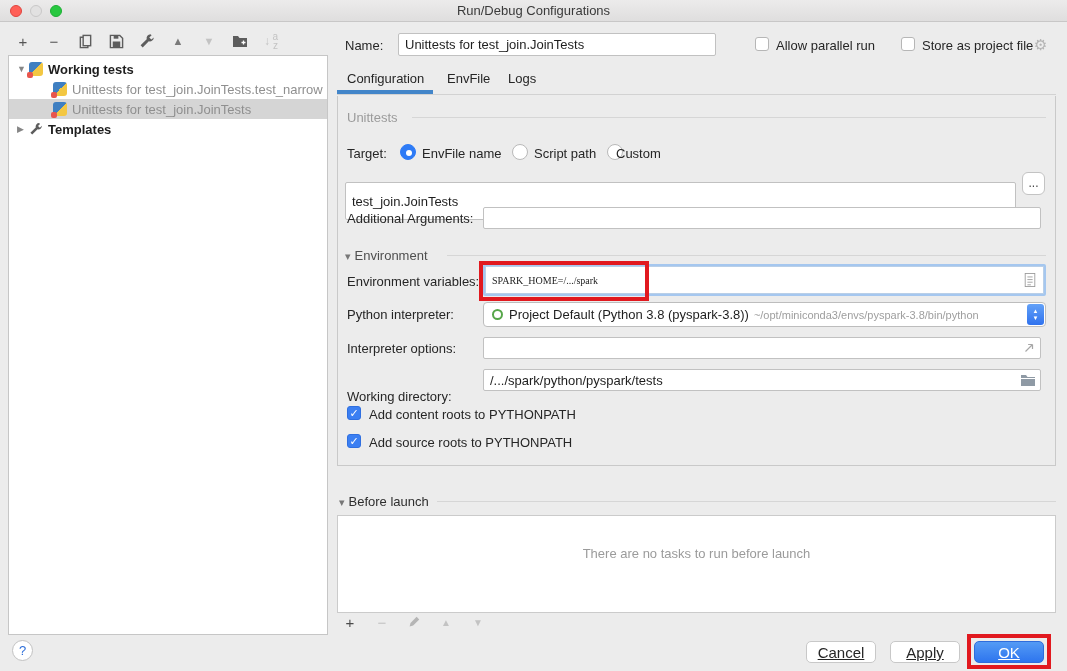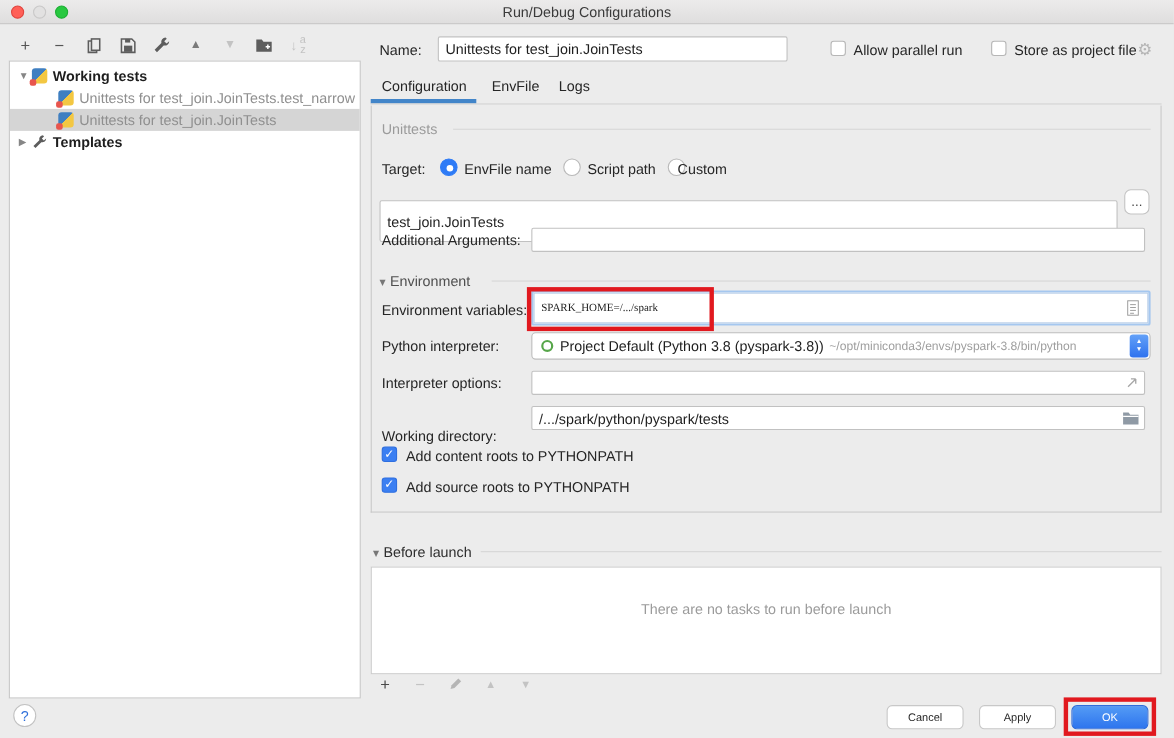--- a/index.html
+++ b/index.html
@@ -83,22 +83,22 @@
     background:linear-gradient(#63a1f8,#2f72ee); display:flex; flex-direction:column;
     align-items:center; justify-content:center; gap:1px; }
   .spinner span { color:#fff; font-size:6px; line-height:6px; }
   
   .bl-panel { position:absolute; left:337px; top:515px; width:719px; height:98px;
     background:#fff; border:1px solid #cbcbcb; }
   .bl-empty { position:absolute; top:30px; width:100%; text-align:center; font-size:13px; color:#9b9b9b; }
   .bl-toolbar { position:absolute; left:341px; top:612px; display:flex; gap:14px; align-items:center; height:20px; }
   
   .btn { position:absolute; top:641px; width:70px; height:22px; border-radius:5px;
-    background:#fff; border:1px solid #c8c8c8; font-size:10px; color:#262626;
-    text-align:center; line-height:21px; }
+    background:#fff; border:1px solid #c8c8c8; font-size:15px; color:#262626;
+    text-align:center; line-height:21px;text-decoration:underline; }
   .btn.primary { background:linear-gradient(#549bf5,#2e75ee); border-color:#2e6cdb; color:#fff; }
   .help-btn { position:absolute; left:12px; top:640px; width:21px; height:21px; border-radius:50%;
     background:#fff; border:1px solid #c2c2c2; color:#2e6fd9; font-size:13px;
     text-align:center; line-height:19px; }
   
   .annot { position:absolute; border:4px solid #e1191f; pointer-events:none; z-index:50; }
 </style>
 </head>
 <body>
 

